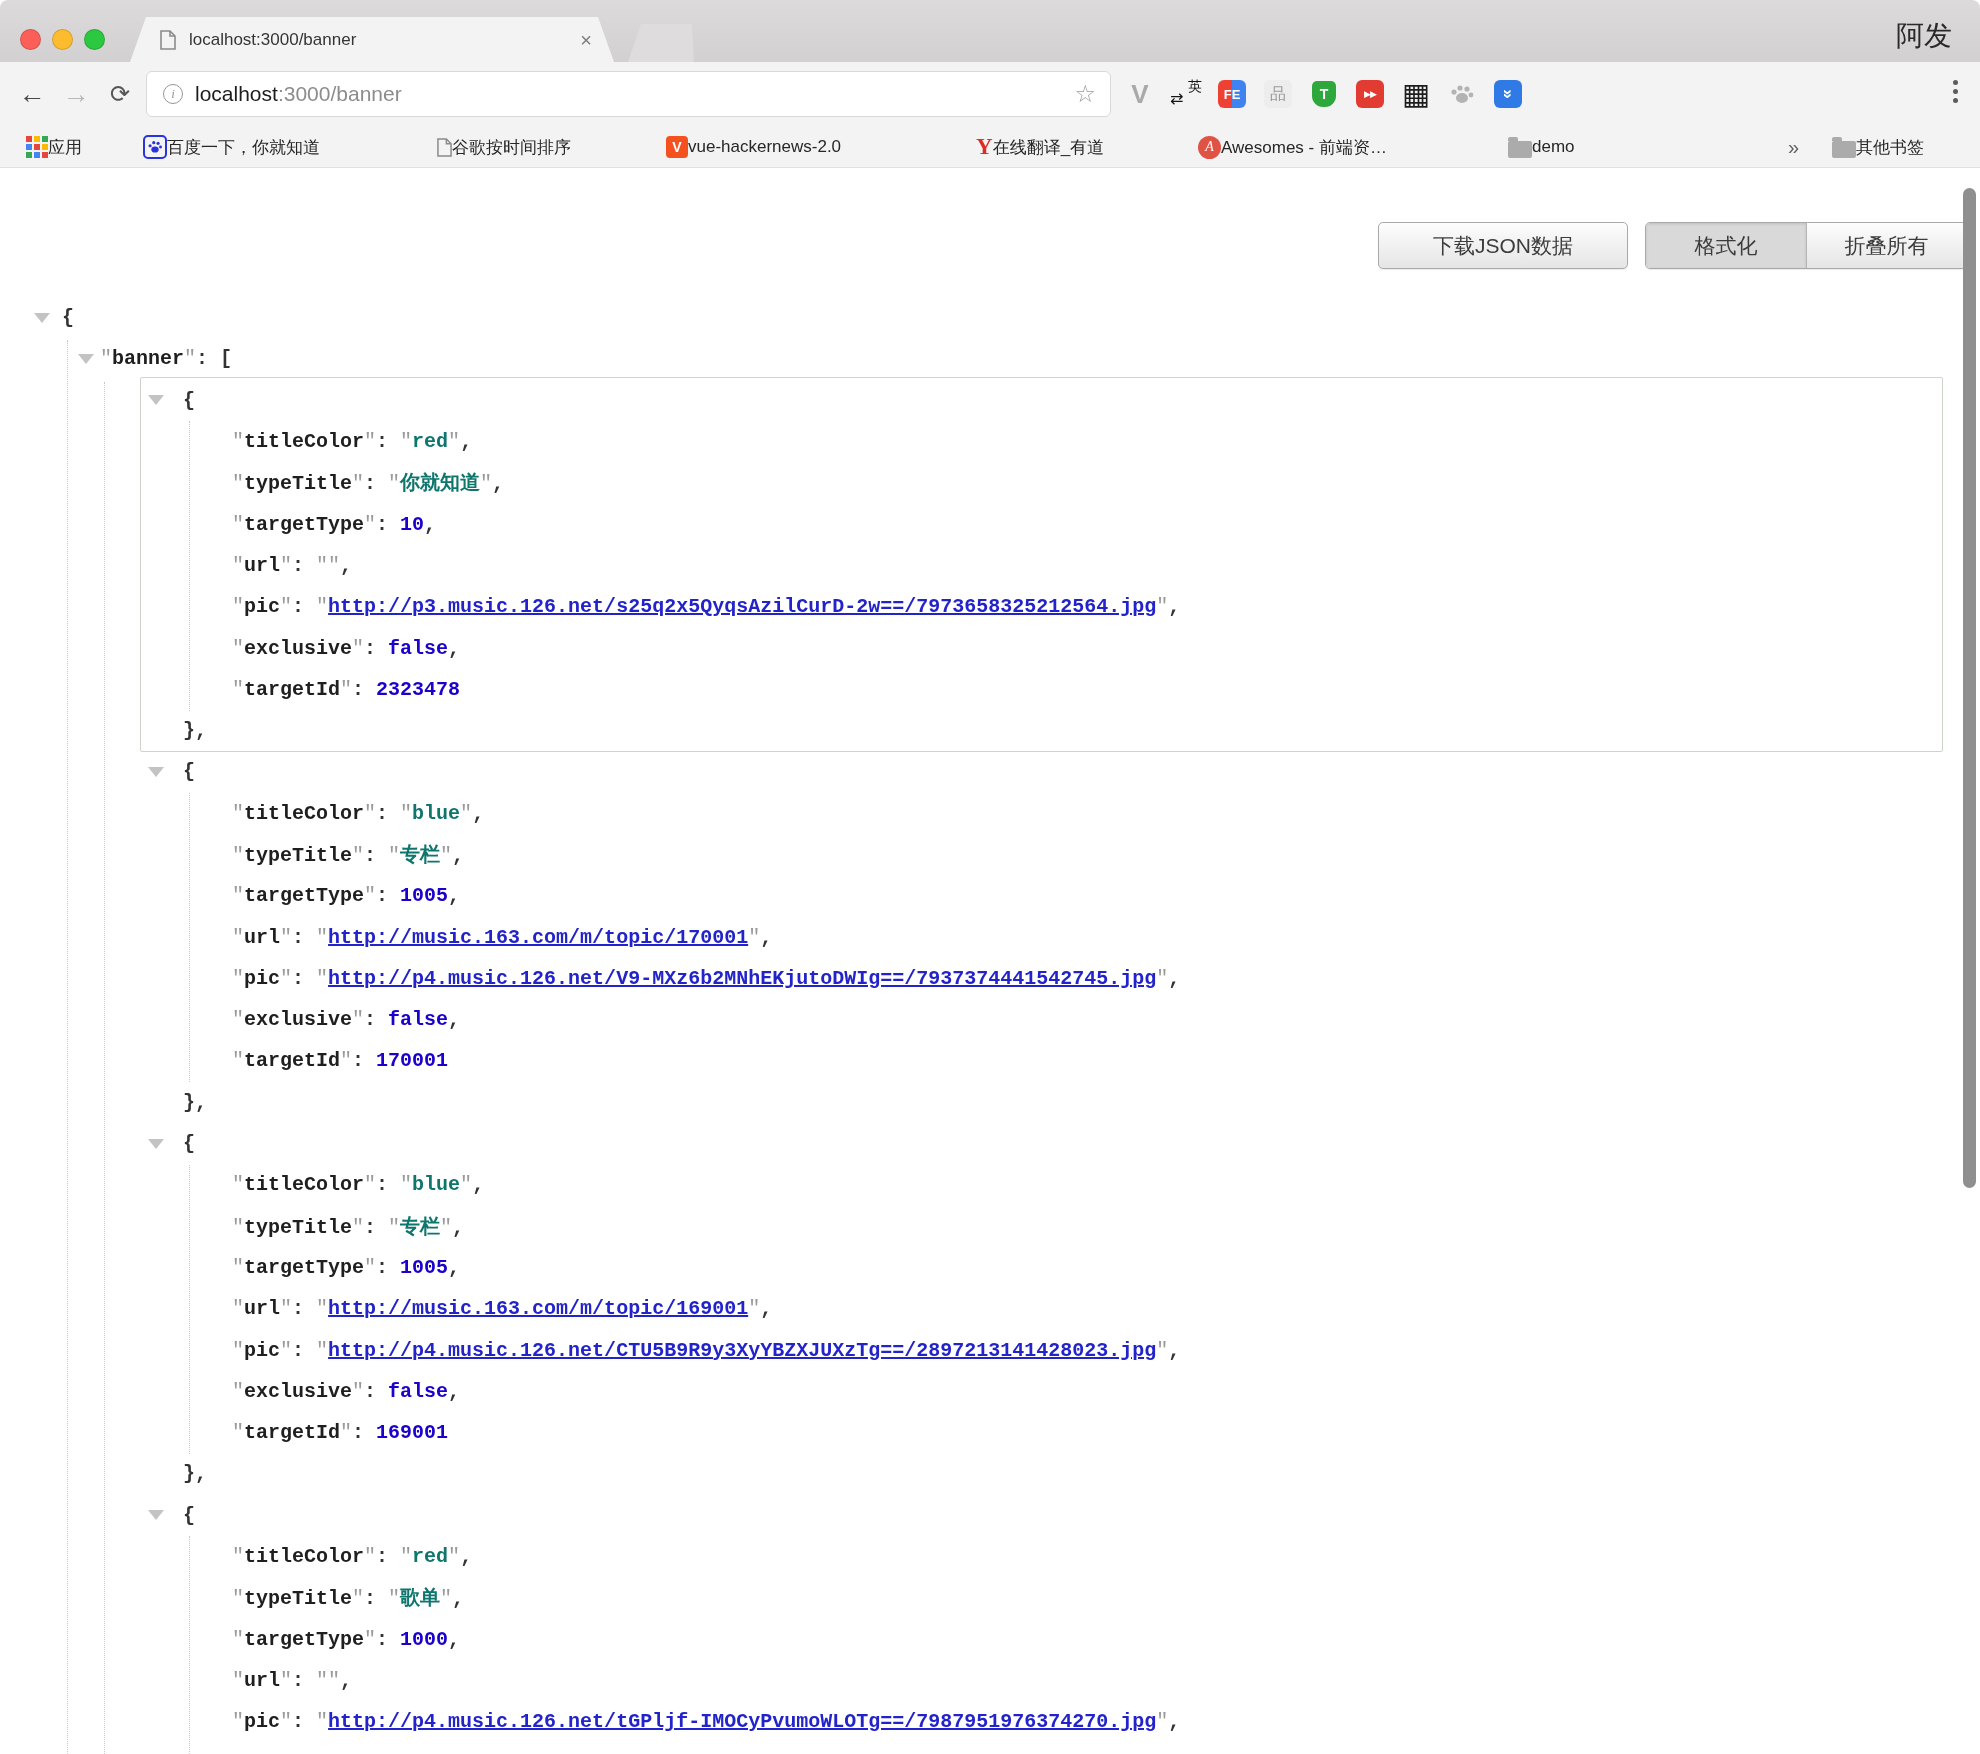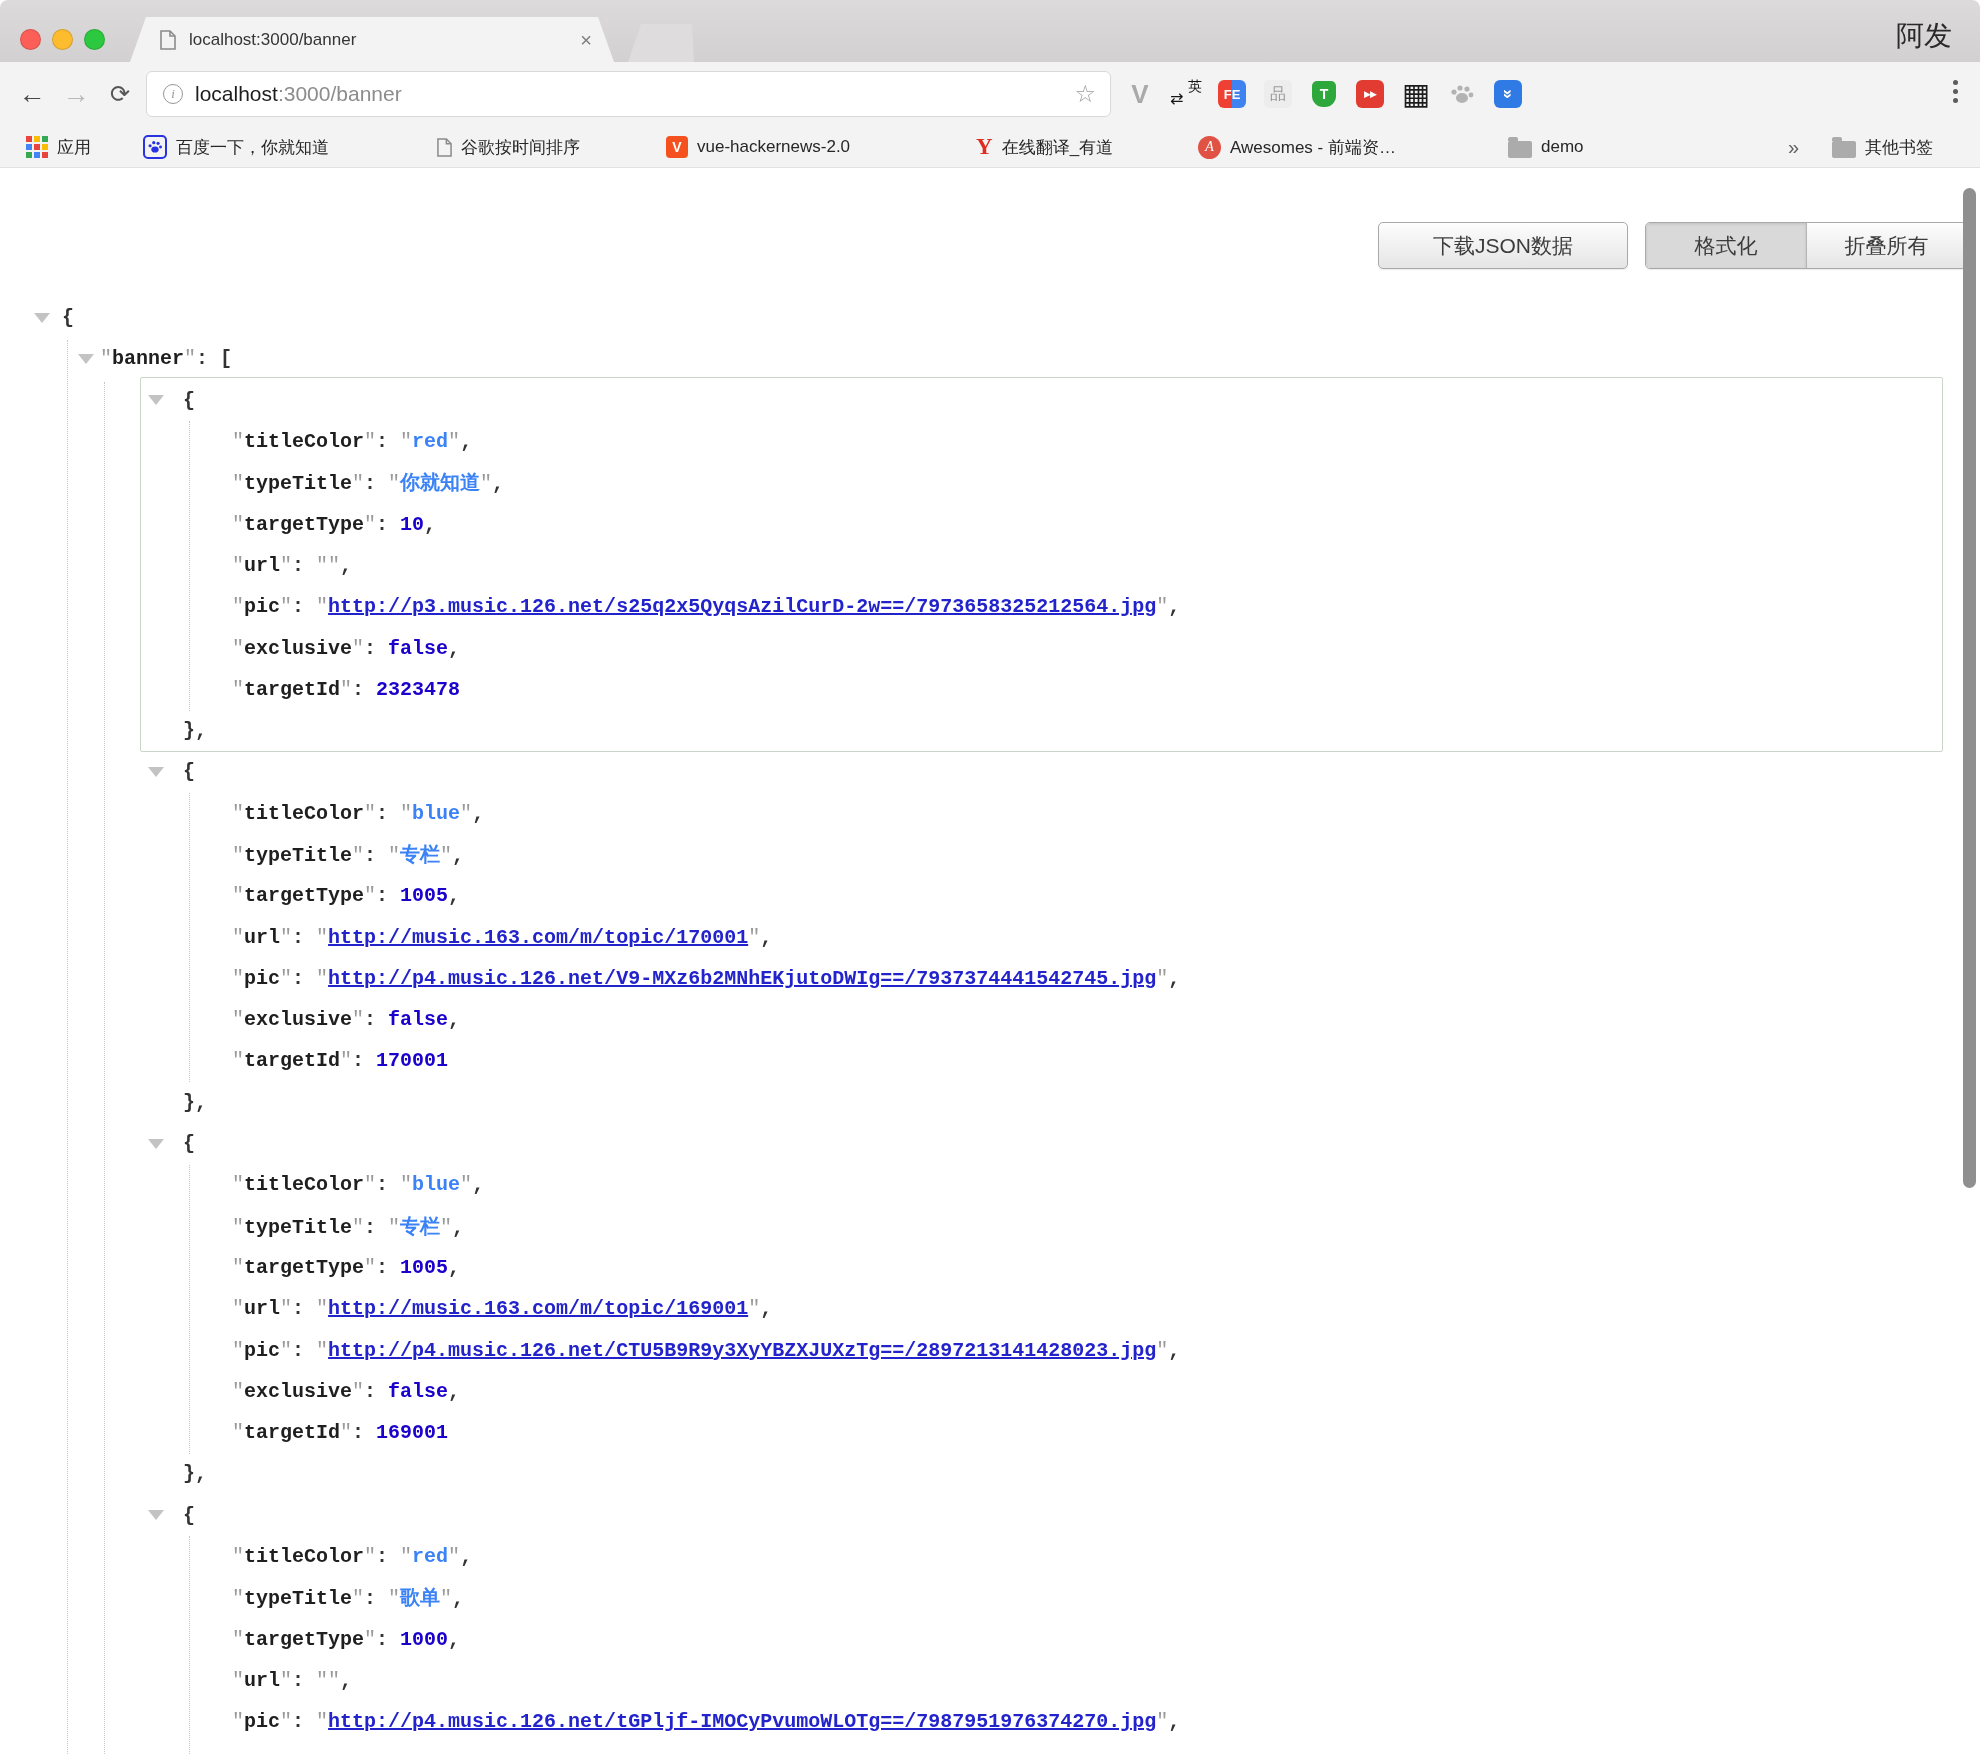--- a/index.html
+++ b/index.html
@@ -56,21 +56,21 @@
   .qr-glyph { font-size:30px; color:#1c1c1c; line-height:1; }
   .chev-box { width:28px; height:28px; border-radius:6px; background:#2f7ae5; color:#fff;
     display:flex; align-items:center; justify-content:center; }
   .chev-box span { display:inline-block; transform:rotate(90deg); font-size:17px; font-weight:bold; }
   .kebab { position:absolute; right:22px; top:18px; display:flex; flex-direction:column; gap:4px; }
   .kebab i { width:5px; height:5px; border-radius:50%; background:#5c5c5c; }
 
   
   .bookmarks { position:absolute; left:0; top:126px; width:1980px; height:42px; background:#f4f3f3;
     border-bottom:1px solid #e2e1e1; }
-  .bm { position:absolute; top:0; height:42px; display:flex; align-items:center; gap:9px;
+  .bm { position:absolute; top:0; height:42px; display:flex; align-items:center; 
     font-size:17px; color:#272727; white-space:nowrap; }
   .grid9 { display:grid; grid-template-columns:repeat(3,6px); grid-auto-rows:6px; gap:2px; }
   .baidu-ico { width:24px; height:24px; border:2px solid #2932e1; border-radius:5px;
     display:flex; align-items:center; justify-content:center; }
   .v-ico { width:22px; height:22px; background:#f4511e; border-radius:4px; color:#fff; font-size:14px;
     font-weight:bold; display:flex; align-items:center; justify-content:center; }
   .y-ico { color:#e02b20; font-size:23px; font-weight:bold; font-family:"Liberation Serif",serif; }
   .a-ico { width:23px; height:23px; border-radius:50%; background:#e05244; color:#fff; font-size:14px;
     font-style:italic; font-family:"Liberation Serif",serif;
     display:flex; align-items:center; justify-content:center; }
@@ -101,21 +101,21 @@
   .json-area { position:absolute; left:0; top:297px; width:1960px; }
   .jrow { position:relative; height:41.3px; display:flex; align-items:center; }
   .jline { white-space:pre; font-family:"Liberation Mono","DejaVu Sans Mono",monospace;
     font-size:20px; font-weight:bold; color:#333; }
   .tri { position:absolute; top:50%; margin-top:-5px; width:0; height:0;
     border-left:8px solid transparent; border-right:8px solid transparent;
     border-top:10px solid #c3c3c3; }
   .q { color:#9b9b9b; font-weight:normal; }
   .k { color:#1f1f1f; }
   .p { color:#333; }
-  .s { color:#3b82f6; }
+  .s { color:#0f766e; }
   .n { color:#1a01cc; }
   .a { color:#2323cc; text-decoration:underline; cursor:pointer; }
   .obj-box { position:absolute; left:140px; top:377px; width:1803px; height:375px;
     border:1px solid #ccd5cc; border-radius:2px; pointer-events:none; }
   .guide { position:absolute; width:0; border-left:1px dotted #c6c6c6; pointer-events:none; }
 </style>
 </head>
 <body>
 
 <div class="titlebar">

